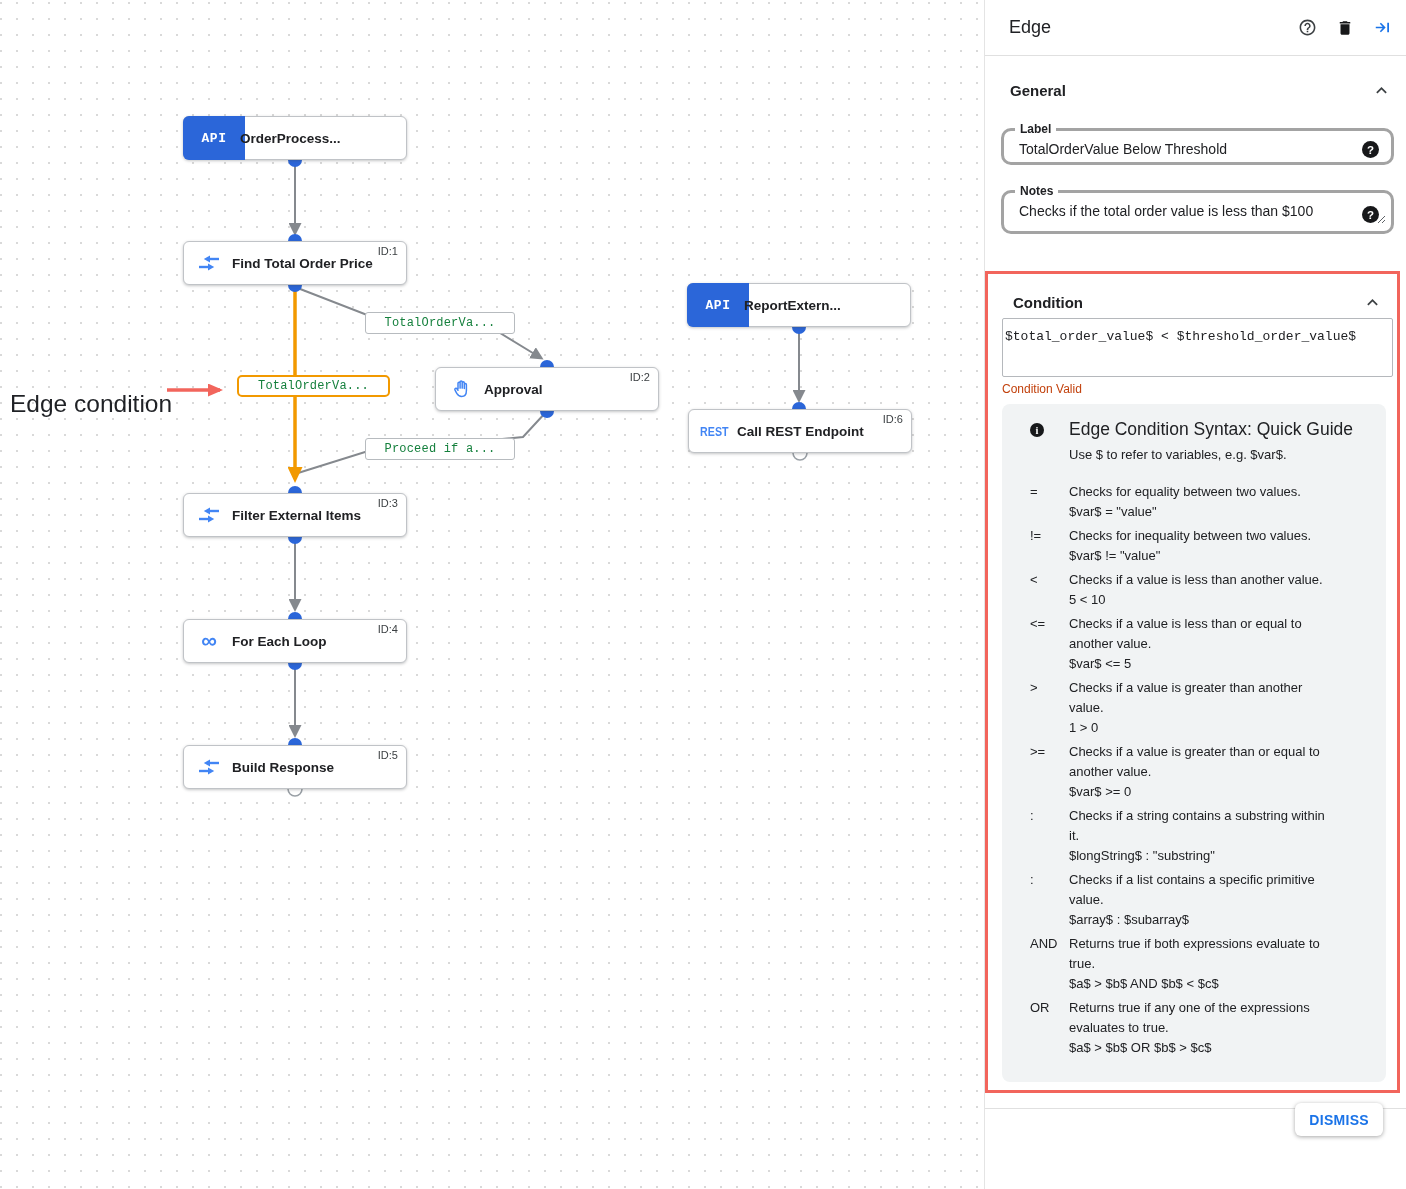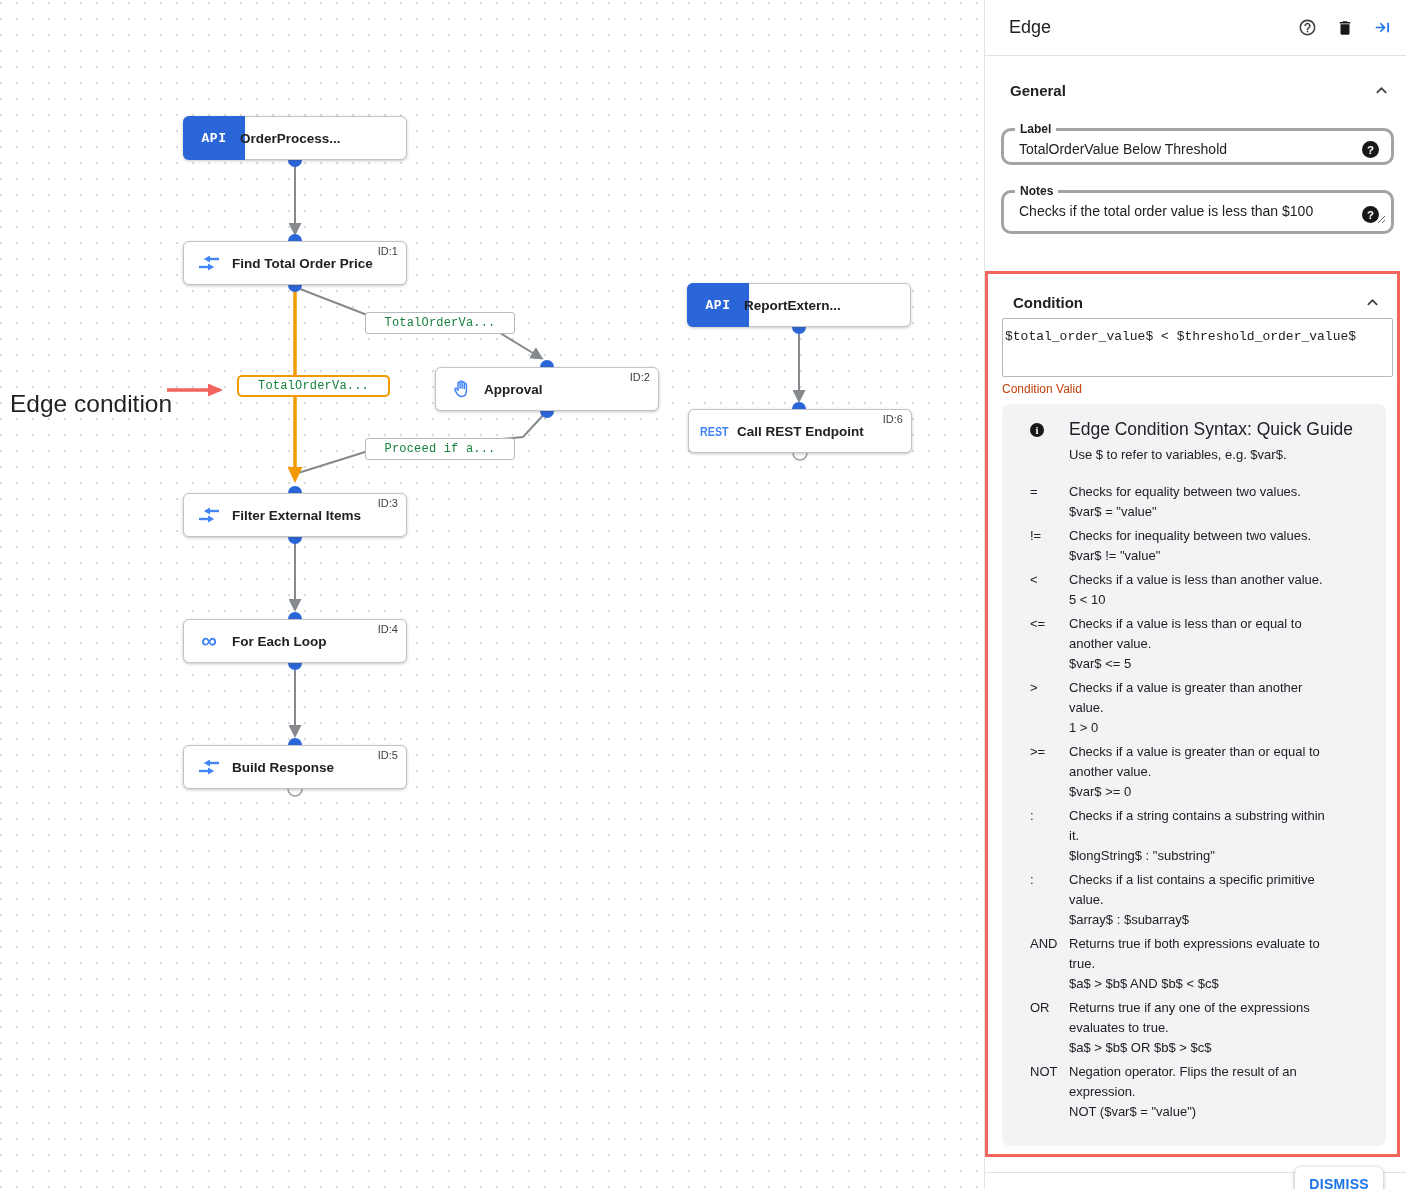--- a/index.html
+++ b/index.html
@@ -364,27 +364,20 @@
             <span class="g-ex">$a$ &gt; $b$ AND $b$ &lt; $c$</span>
           </span>
         </div>
       <div class="g-row">
           <span class="g-op">OR</span>
           <span class="g-body">
             <span class="g-desc">Returns true if any one of the expressions evaluates to true.</span>
             <span class="g-ex">$a$ &gt; $b$ OR $b$ &gt; $c$</span>
           </span>
         </div>
-      <div class="g-row">
-          <span class="g-op">NOT</span>
-          <span class="g-body">
-            <span class="g-desc">Negation operator. Flips the result of an expression.</span>
-            <span class="g-ex">NOT ($var$ = "value")</span>
-          </span>
-        </div>
     </div>
   </div>
 
   <div class="panel-footer">
     <div class="footer-line"></div>
     <button class="dismiss-btn">DISMISS</button>
   </div>
 </aside>
 
 </body></html>

